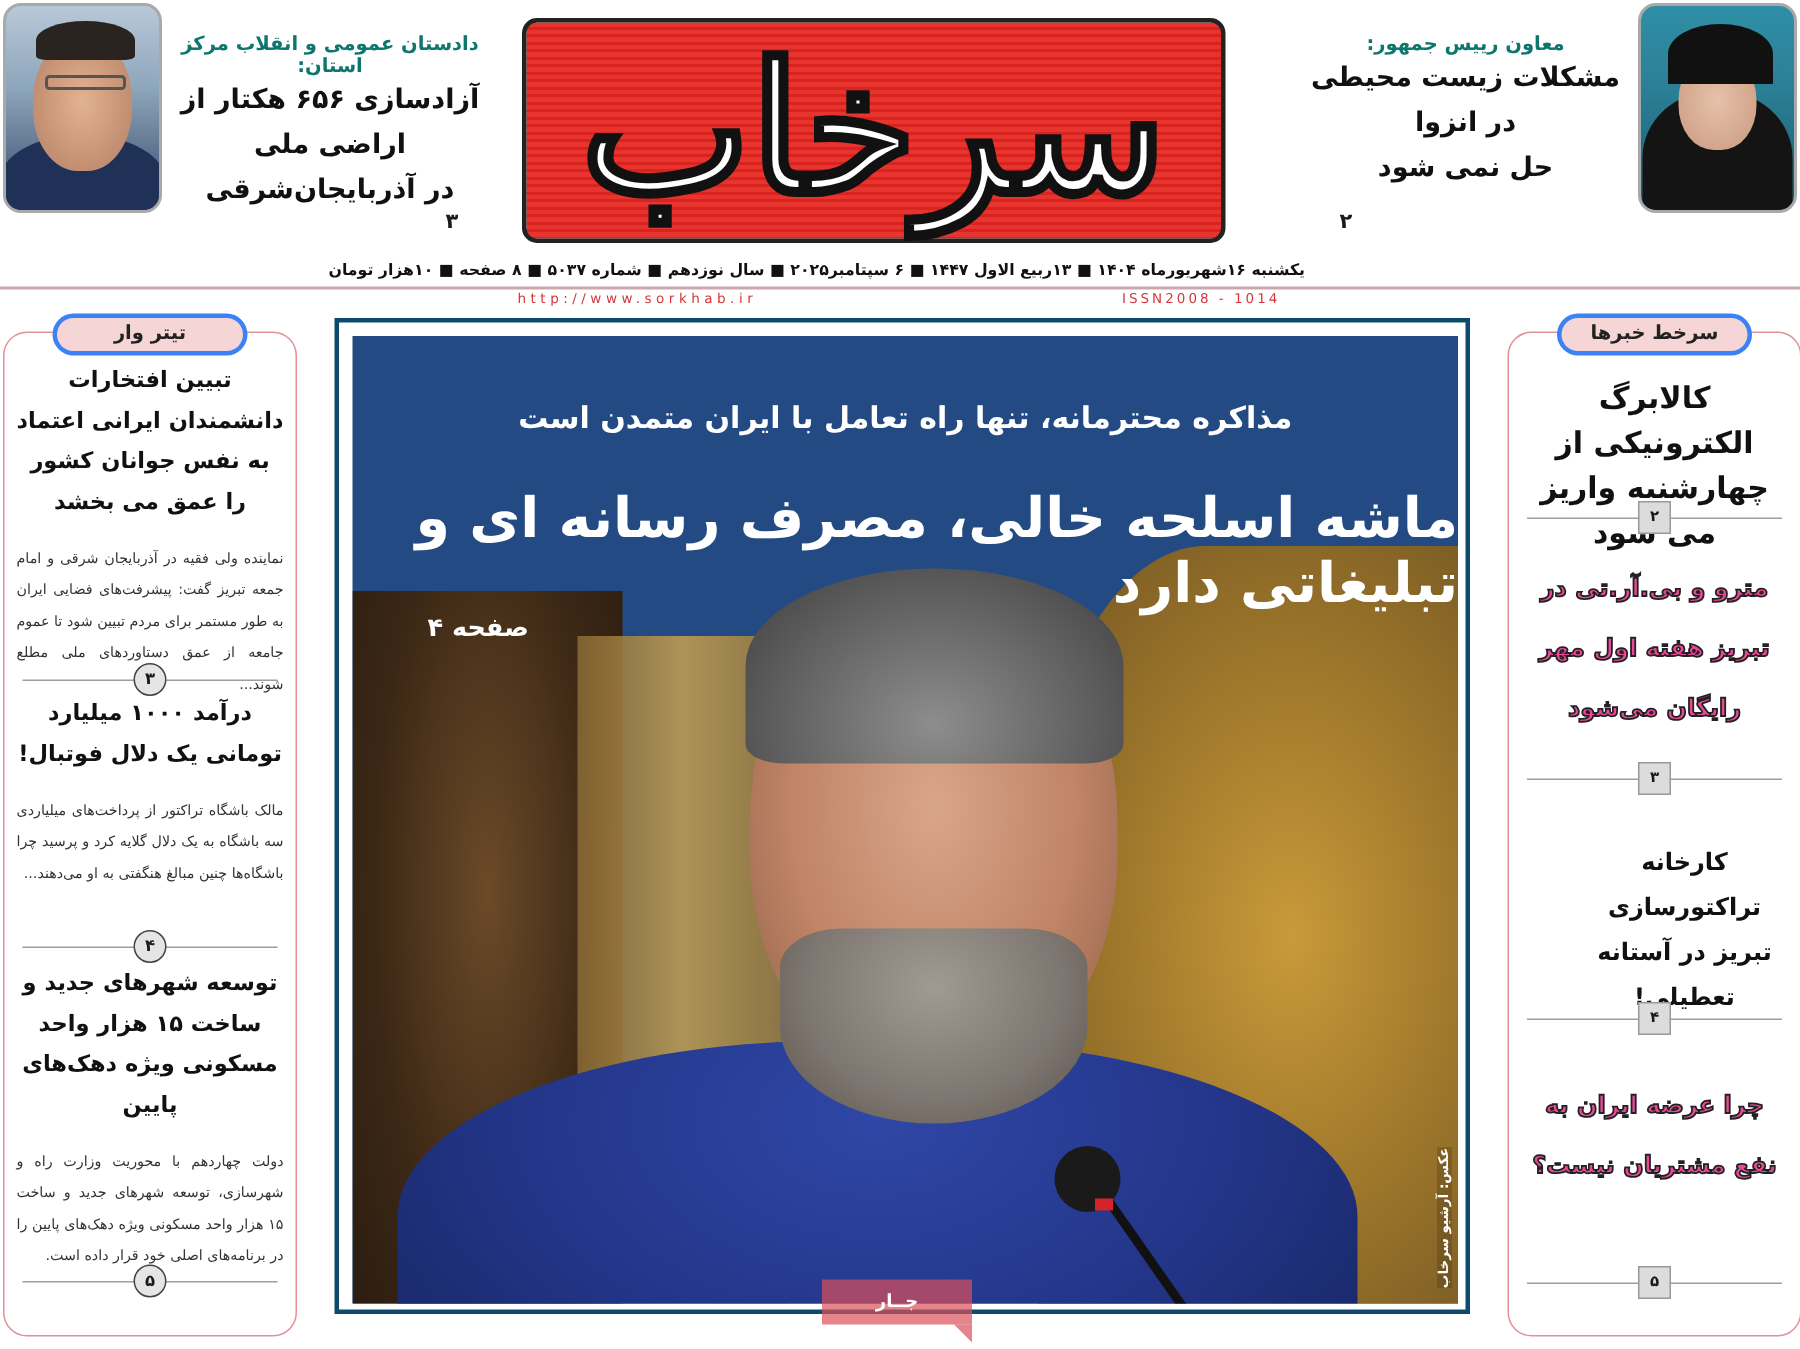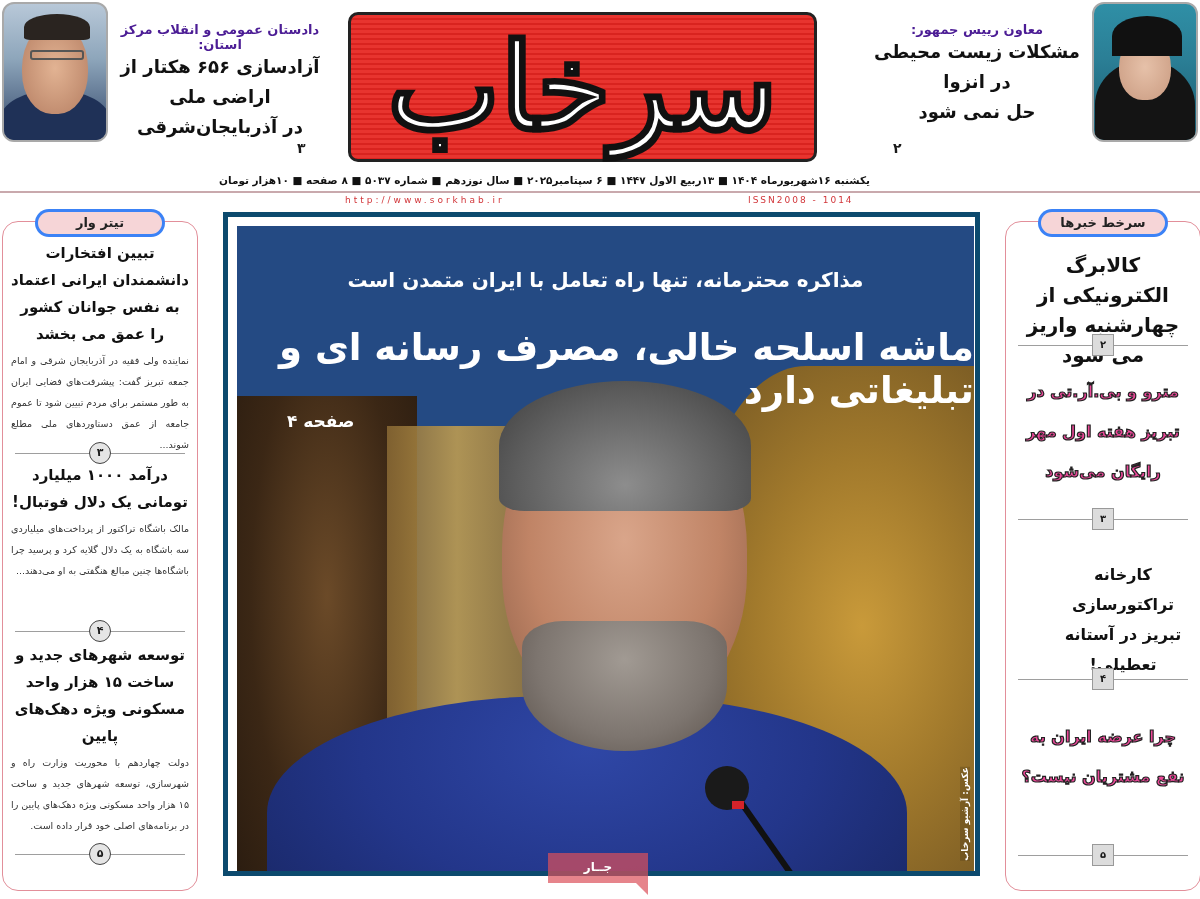--- a/index.html
+++ b/index.html
@@ -10,21 +10,21 @@
   .photo-frame {
     position: absolute; top: 2px; width: 106px; height: 140px;
     border: 2px solid #a9a9a9; border-radius: 12px; overflow: hidden;
   }
   .photo-frame.right { right: 2px; background: linear-gradient(180deg,#2f8fa6 0%,#2b7f96 40%,#1b5c70 100%); }
   .photo-frame.left  { left: 2px;  background: linear-gradient(180deg,#b8c8d8 0%,#8ea6bb 40%,#33476a 100%); }
   .photo-frame .head { position: absolute; left: 50%; transform: translateX(-50%); border-radius: 50% 50% 45% 45%; }
   .photo-frame .body-shape { position: absolute; bottom: -10px; left: 50%; transform: translateX(-50%); border-radius: 50% 50% 0 0; }
 
   .teaser { position: absolute; top: 22px; text-align: center; }
-  .teaser .kicker { font-size: 13px; font-weight: bold; color: #4c1d95; }
+  .teaser .kicker { font-size: 13px; font-weight: bold; color: #0f766e; }
   .teaser .title  { font-size: 18px; font-weight: bold; line-height: 30px; color: #111; }
   .teaser.right { right: 118px; width: 210px; }
   .teaser.left  { left: 115px;  width: 210px; top: 22px; }
   .page-num { position: absolute; top: 140px; font-size: 14px; font-weight: bold; }
 
   .logo {
     position: absolute; left: 348px; top: 12px; width: 469px; height: 150px;
     background: repeating-linear-gradient(180deg,#e8342f 0px,#e8342f 3px,#d9231f 3px,#d9231f 5px);
     border: 3px solid #222; border-radius: 10px; overflow: visible;
   }
@@ -52,39 +52,39 @@
   .panel-tag {
     position: absolute; top: -13px; left: 50%; transform: translateX(-50%);
     width: 130px; height: 28px; border-radius: 14px; background: #3b82f6; padding: 3px;
   }
   .panel-tag span {
     display: block; height: 100%; border-radius: 11px; background: #f6d5d7;
     text-align: center; font-size: 13px; font-weight: bold; line-height: 22px; color: #222;
   }
   .story { position: absolute; left: 8px; right: 8px; text-align: center; }
   .story .hl { font-size: 15px; font-weight: bold; line-height: 27px; color: #111; }
-  .story .lead { font-size: 9.5px; line-height: 21px; color: #333; text-align: justify; text-align-last: right; margin-top: 2px; }
+  .story .lead { font-size: 9.5px; line-height: 21px; color: #333; text-align: justify; text-align-last: right; margin-top: 14px; }
   .story .hl.outline { color: #ec4899; -webkit-text-stroke: 1.2px #222; font-size: 16px; line-height: 40px; }
 
   .divider { position: absolute; left: 12px; right: 12px; height: 1px; background: #9e9e9e; }
   .num-circle {
     position: absolute; left: 50%; top: -11px; transform: translateX(-50%);
     width: 22px; height: 22px; border-radius: 50%; border: 1.5px solid #444; background: #e5e5e5;
     font-size: 11px; font-weight: bold; text-align: center; line-height: 19px;
   }
   .num-box {
     position: absolute; left: 50%; top: -11px; transform: translateX(-50%);
     width: 22px; height: 22px; border: 1px solid #999; background: #dcdcdc;
     font-size: 10px; font-weight: bold; text-align: center; line-height: 20px;
   }
 
   
   .feature-frame {
     position: absolute; left: 223px; top: 212px; width: 757px; height: 664px;
-    border: 5px solid #0c4a6e; background: #fff;
+    border: 3px solid #0c4a6e; background: #fff;
   }
   .feature-photo {
     position: absolute; left: 9px; top: 9px; width: 737px; height: 645px; overflow: hidden;
     background: #244a83;
   }
   .bg-left {
     position: absolute; left: 0; top: 170px; width: 180px; height: 500px;
     background: radial-gradient(ellipse at 50% 40%, #6b4a28 0%, #3b2715 60%, #2a1c10 100%);
   }
   .bg-right {

